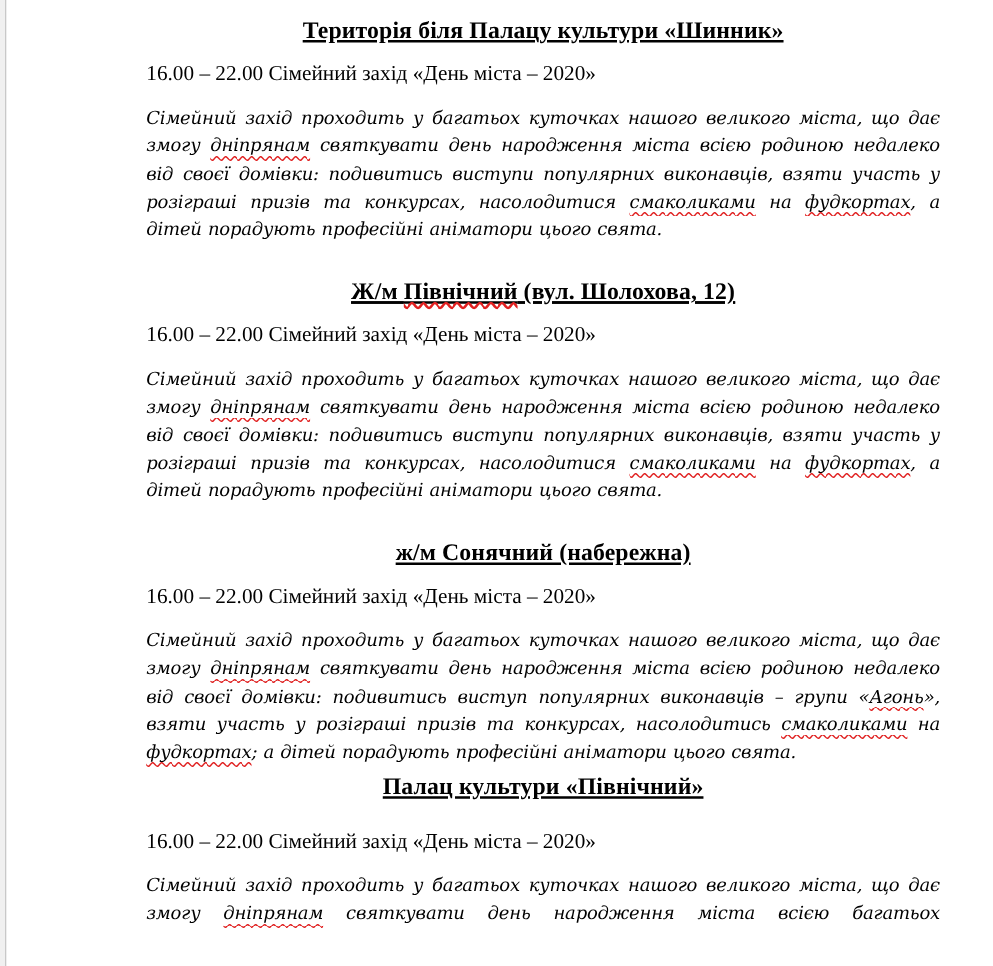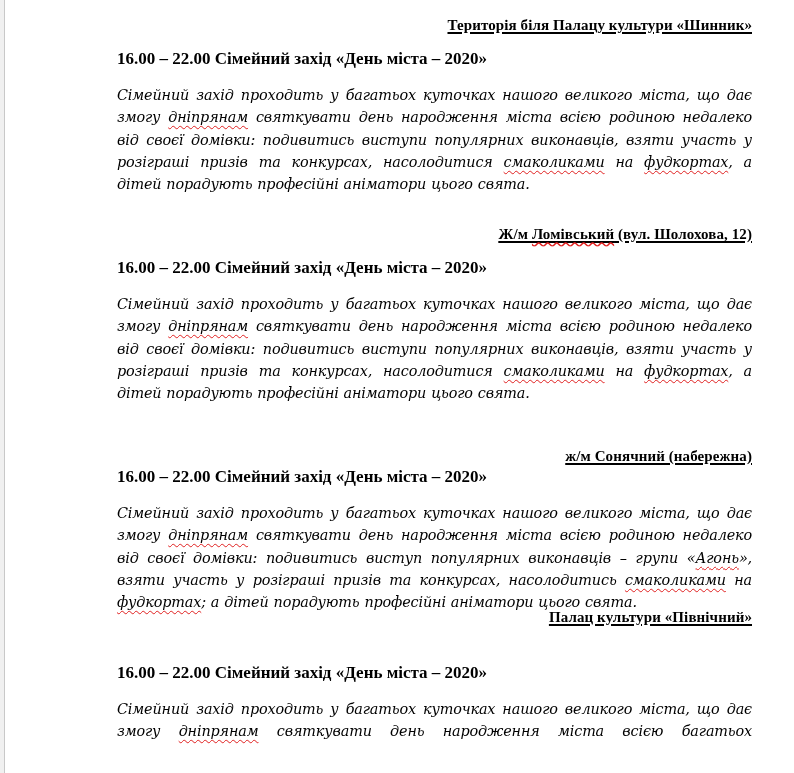--- a/index.html
+++ b/index.html
@@ -7,27 +7,27 @@
     width: 794px; height: 773px; overflow: hidden;
     background: #ffffff; position: relative;
     font-family: "Liberation Serif", serif; color: #000;
   }
   .page-edge {
     position: absolute; left: 0; top: 0; width: 4px; height: 773px;
     background: #f0f0f0; border-right: 1px solid #c8c8c8;
   }
   .doc { position: absolute; left: 117px; top: 0; width: 635px; }
   .venue {
-    position: absolute; left: 0; width: 635px; text-align: right;
-    font-weight: bold; font-size: 15px; line-height: 20px;
+    position: absolute; left: 0; width: 635px; text-align: center;
+    font-weight: bold; font-size: 19px; line-height: 20px;
     letter-spacing: 0.1px;
   }
   .venue span { text-decoration: underline; text-underline-offset: 2px; text-decoration-thickness: 1.5px; }
   .event {
-    position: absolute; left: 0; font-weight: bold; font-size: 17px; line-height: 20px;
+    position: absolute; left: 0; font-weight: normal; font-size: 17px; line-height: 20px;
   }
   .desc {
     position: absolute; left: 0; width: 635px;
     font-family: "DejaVu Serif", serif; font-style: italic;
     font-size: 14.4px; line-height: 22.3px; text-align: justify;
     letter-spacing: -0.15px; word-spacing: 0.5px;
   }
   .sp {
     text-decoration: underline wavy #e02020; text-decoration-thickness: 1px;
     text-underline-offset: 3px;
@@ -40,30 +40,30 @@
 
 <div class="doc">
 
   <div class="venue" style="top:15px">
     <span>Територія біля Палацу культури «Шинник»</span>
   </div>
   <div class="event" style="top:49px">16.00 – 22.00 Сімейний захід «День міста – 2020»</div>
   <div class="desc" style="top:84px"><span>Сімейний захід проходить у багатьох куточках нашого великого міста, що дає змогу </span><span class="sp">дніпрянам</span><span> святкувати день народження міста всією родиною недалеко від своєї домівки: подивитись виступи популярних виконавців, взяти участь у розіграші призів та конкурсах, насолодитися </span><span class="sp">смаколиками</span><span> на </span><span class="sp">фудкортах</span><span>, а дітей порадують професійні аніматори цього свята.</span></div>
 
   <div class="venue" style="top:224px">
-    <span><span>Ж/м </span><span class="sp" style="text-decoration: underline wavy #e02020;">Ломівський</span><span> (вул. Шолохова, 12)</span></span>
+    <span><span>Ж/м </span><span class="sp" style="text-decoration: underline wavy #e02020;">Північний</span><span> (вул. Шолохова, 12)</span></span>
   </div>
   <div class="event" style="top:258px">16.00 – 22.00 Сімейний захід «День міста – 2020»</div>
   <div class="desc" style="top:293px"><span>Сімейний захід проходить у багатьох куточках нашого великого міста, що дає змогу </span><span class="sp">дніпрянам</span><span> святкувати день народження міста всією родиною недалеко від своєї домівки: подивитись виступи популярних виконавців, взяти участь у розіграші призів та конкурсах, насолодитися </span><span class="sp">смаколиками</span><span> на </span><span class="sp">фудкортах</span><span>, а дітей порадують професійні аніматори цього свята.</span></div>
 
-  <div class="venue" style="top:446px">
+  <div class="venue" style="top:433px">
     <span>ж/м Сонячний (набережна)</span>
   </div>
   <div class="event" style="top:467px">16.00 – 22.00 Сімейний захід «День міста – 2020»</div>
   <div class="desc" style="top:502px"><span>Сімейний захід проходить у багатьох куточках нашого великого міста, що дає змогу </span><span class="sp">дніпрянам</span><span> святкувати день народження міста всією родиною недалеко від своєї домівки: подивитись виступ популярних виконавців – групи «</span><span class="sp">Агонь</span><span>», взяти участь у розіграші призів та конкурсах, насолодитись </span><span class="sp">смаколиками</span><span> на </span><span class="sp">фудкортах</span><span>; а дітей порадують професійні аніматори цього свята.</span></div>
 
-  <div class="venue" style="top:607px">
+  <div class="venue" style="top:620px">
     <span>Палац культури «Північний»</span>
   </div>
   <div class="event" style="top:663px">16.00 – 22.00 Сімейний захід «День міста – 2020»</div>
   <div class="desc" style="top:698px; text-align-last: justify;"><span>Сімейний захід проходить у багатьох куточках нашого великого міста, що дає змогу </span><span class="sp">дніпрянам</span><span> святкувати день народження міста всією багатьох</span></div>
 
 </div>
 
 </body></html>

